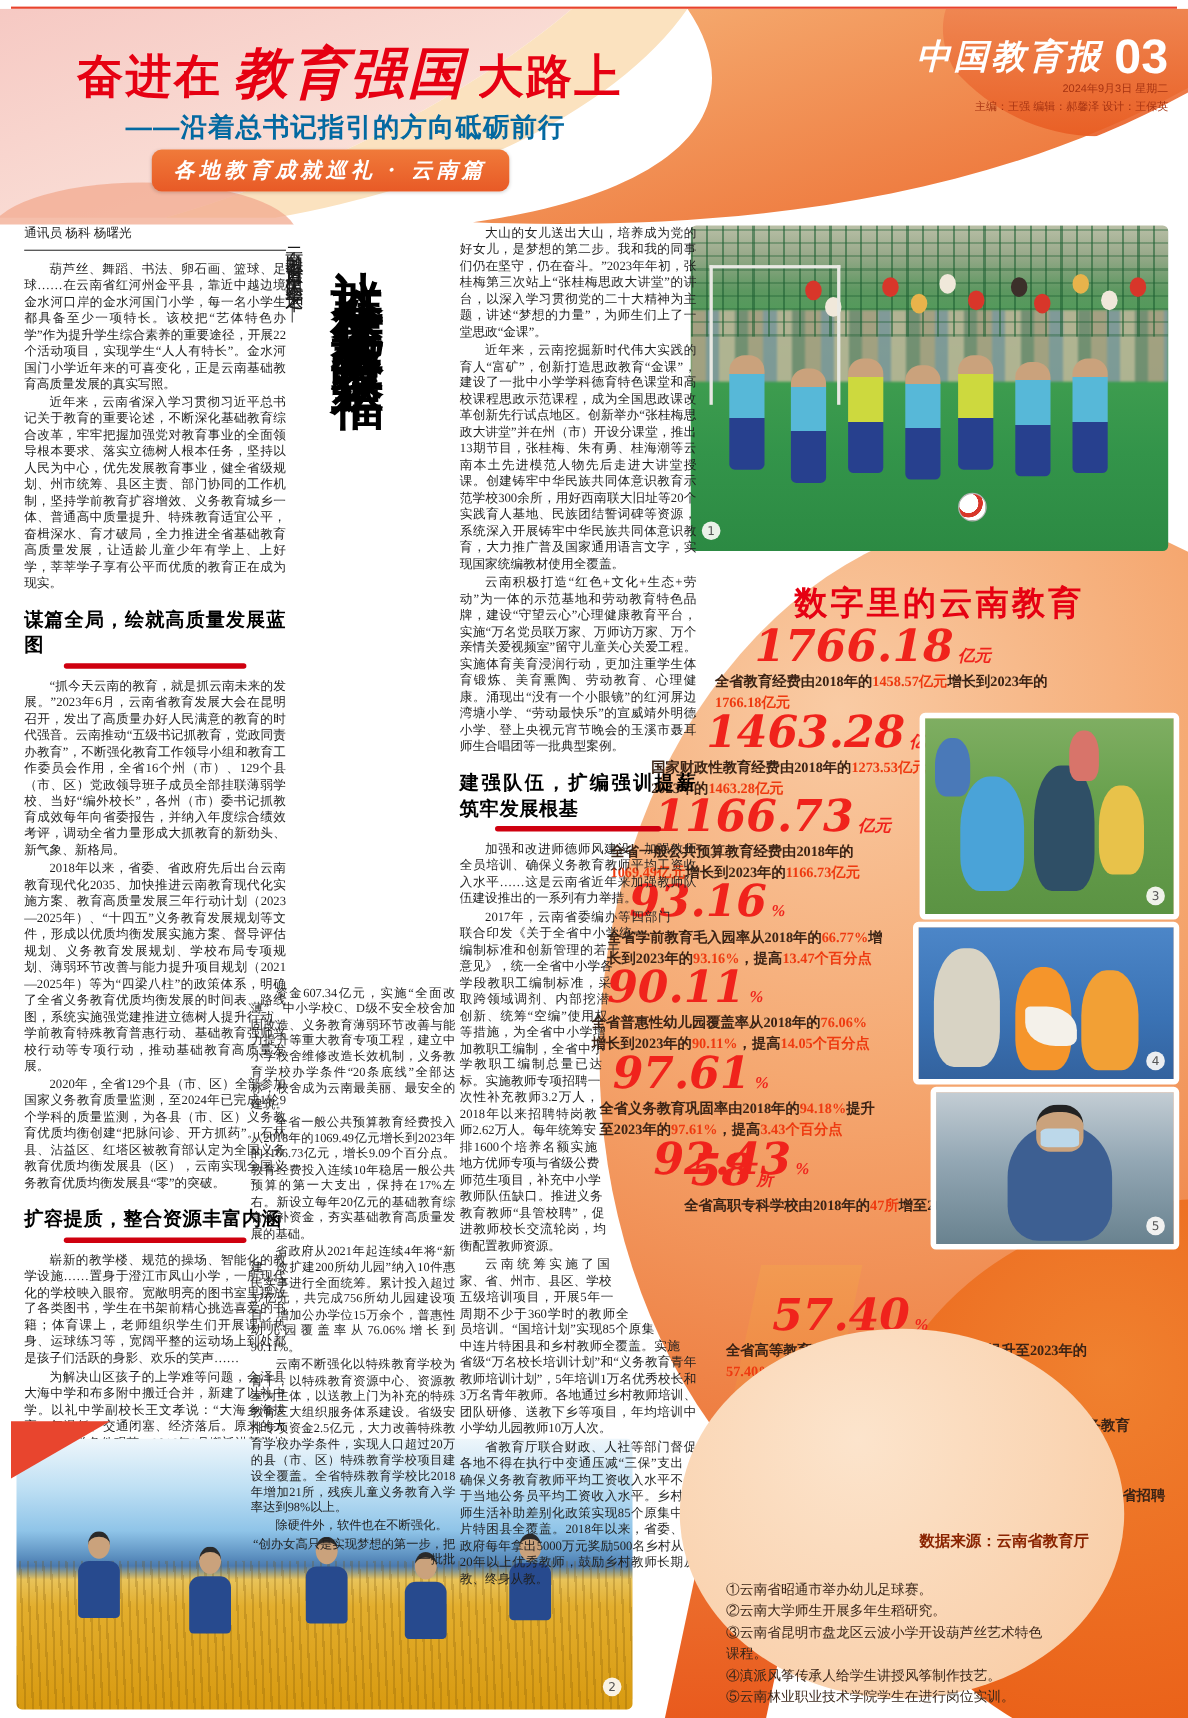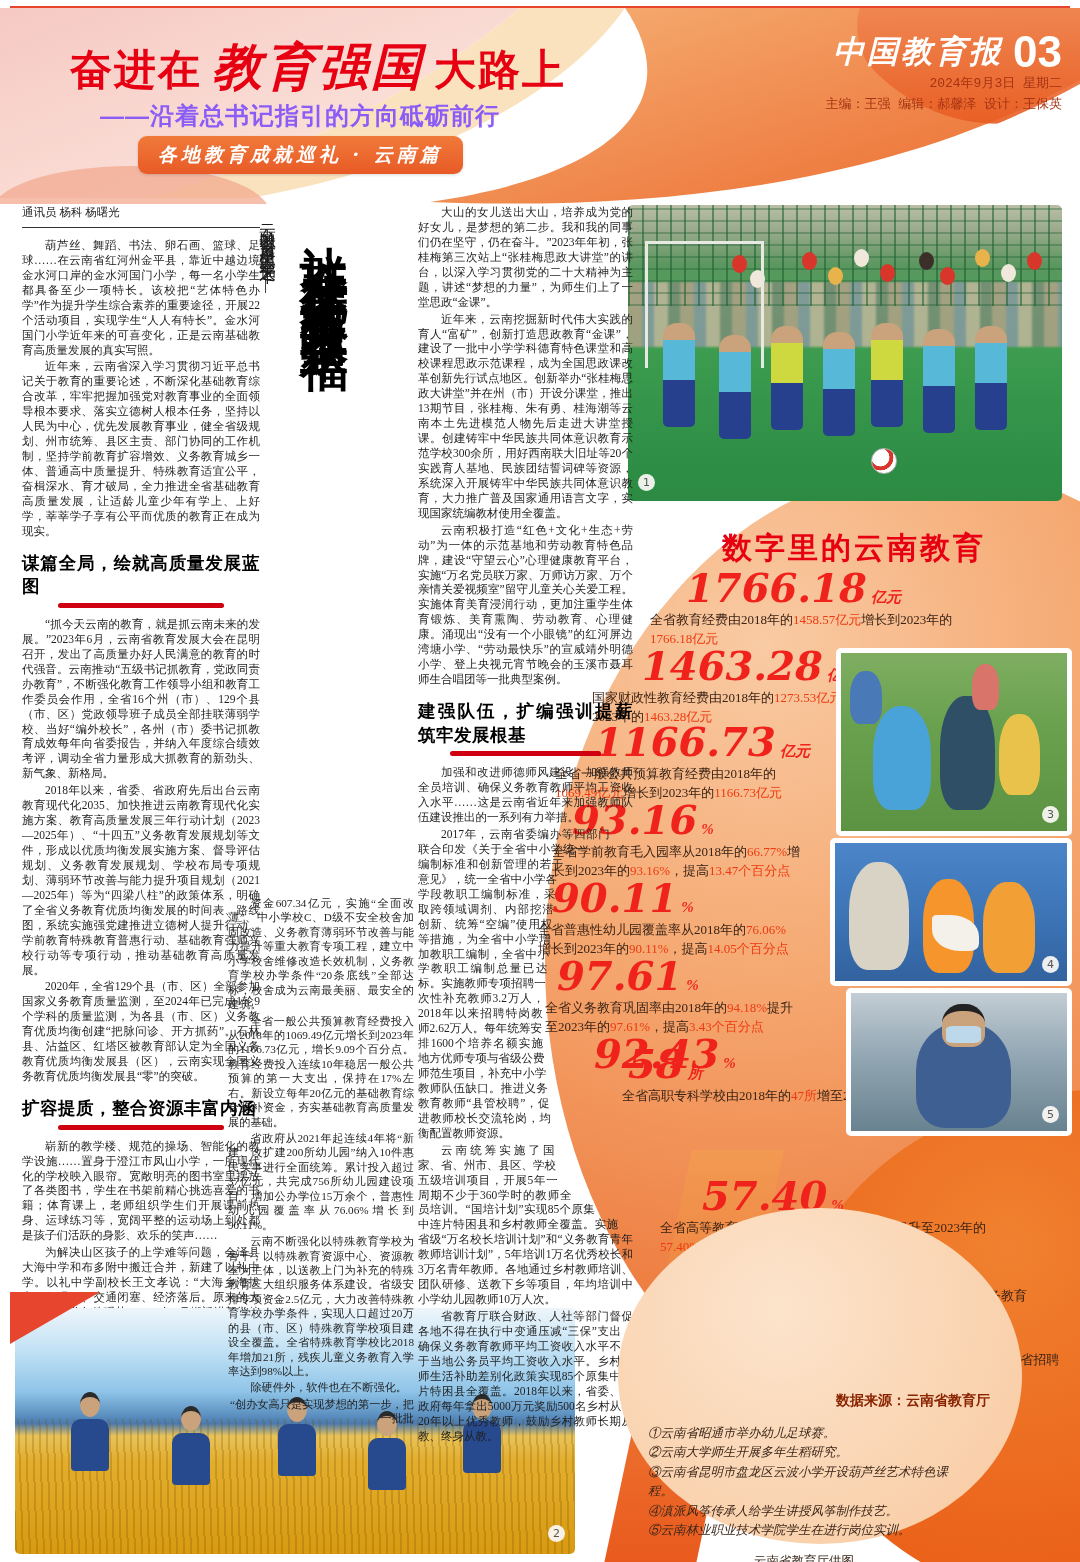--- a/index.html
+++ b/index.html
@@ -6,30 +6,30 @@
   .page{position:relative;width:1080px;height:1562px;margin:0 auto;background:#fff;overflow:hidden;
         font-family:"Liberation Serif",serif;color:#222;}
   
   .top-rule{position:absolute;top:6px;left:10px;right:10px;height:2px;background:#e8432c;}
   
   .header{position:absolute;top:8px;left:0;width:1080px;height:196px;}
   .header svg{position:absolute;top:0;left:0;}
   .htitle{position:absolute;left:70px;top:26px;color:#e60012;white-space:nowrap;}
   .htitle .t1,.htitle .t3{font-family:"Liberation Sans",sans-serif;font-weight:900;font-size:42px;letter-spacing:2px;}
   .htitle .t2{font-family:"DejaVu Serif",serif;font-style:italic;font-weight:bold;font-size:50px;letter-spacing:3px;margin:0 6px;}
-  .hsub{position:absolute;left:100px;top:92px;color:#8b5cf6;font-family:"Liberation Sans",sans-serif;
+  .hsub{position:absolute;left:114px;top:92px;color:#0369a1;font-family:"Liberation Sans",sans-serif;
         font-weight:bold;font-size:24px;letter-spacing:1px;}
   .series-badge{position:absolute;left:138px;top:128px;background:linear-gradient(180deg,#f07a3a,#e85a26);
         color:#fff;font-family:"DejaVu Serif",serif;font-style:italic;font-weight:bold;font-size:19px;
         letter-spacing:4px;padding:6px 20px;border-radius:9px;box-shadow:0 1px 3px rgba(0,0,0,.15);}
   .masthead{position:absolute;right:18px;top:22px;text-align:right;color:#fff;}
   .masthead .brand-row{display:flex;align-items:center;justify-content:flex-end;gap:10px;}
   .masthead .brand{font-family:"DejaVu Serif",serif;font-style:italic;font-weight:bold;font-size:31px;letter-spacing:3px;}
   .masthead .pageno{font-family:"Liberation Sans",sans-serif;font-weight:bold;font-size:44px;line-height:1;}
-  .masthead .mline{font-size:13px;color:#a63312;line-height:1.6;font-family:Liberation Mono, monospace;}
+  .masthead .mline{font-size:10px;color:#a63312;line-height:1.6;font-family:Liberation Sans, sans-serif;}
   
   .col{position:absolute;text-align:justify;}
   .col p{margin:0 0 2px 0;text-indent:2em;font-size:11.5px;line-height:1.3;color:#1f1f1f;}
   .byline{font-size:13.5px;text-indent:0 !important;border-bottom:1.5px solid #333;padding-bottom:7px;margin-bottom:10px !important;}
   .sec-head{font-family:"Liberation Sans",sans-serif;font-weight:900;font-size:17.5px;color:#000;
             letter-spacing:.5px;margin:13px 0 2px 0;line-height:1.35;}
   .sec-bar{height:5px;background:#cf000f;border-radius:3px;width:70%;margin:4px auto 9px auto;}
   .col1{left:22px;top:205px;width:238px;}
   .col2{left:228px;top:896px;width:186px;z-index:6;}
   .col2 p{font-size:11.2px;line-height:1.29;}
@@ -88,39 +88,39 @@
   .blob-d{position:absolute;left:618px;top:1208px;width:404px;height:336px;border-radius:50%;z-index:5;
      background:radial-gradient(circle at 40% 30%,#fce4cc,#f9cda6 85%);}
   .stats-title{position:absolute;left:722px;top:528px;z-index:4;color:#e60012;
      font-family:"Liberation Sans",sans-serif;font-weight:900;font-size:30px;letter-spacing:3px;}
   #stats-list{position:absolute;inset:0;z-index:4;pointer-events:none;}
   .stat{position:absolute;}
   .stat-num{white-space:nowrap;}
   .stat-num .sv{font-family:"DejaVu Serif",serif;font-style:italic;font-weight:bold;font-size:40px;
                 color:#f0231c;line-height:1;}
   .stat-num .su{font-size:15px;font-weight:bold;color:#f0231c;margin-left:4px;font-style:italic;}
-  .stat-desc{margin-top:3px;font-size:13px;font-weight:400;line-height:1.45;color:#3b2315;text-align:left;}
+  .stat-desc{margin-top:3px;font-size:13px;font-weight:700;line-height:1.45;color:#3b2315;text-align:left;}
   .stat-desc .em{color:#ee3a10;}
   .stat-1{left:650px;top:568px;width:322px;} .stat-1 .stat-num{margin-left:36px;}
   .stat-2{left:592px;top:646px;width:300px;} .stat-2 .stat-num{margin-left:50px;}
   .stat-3{left:555px;top:722px;width:262px;} .stat-3 .stat-num{margin-left:40px;}
   .stat-4{left:552px;top:800px;width:255px;} .stat-4 .stat-num{margin-left:20px;}
   .stat-5{left:538px;top:878px;width:258px;} .stat-5 .stat-num{margin-left:14px;}
   .stat-6{left:545px;top:956px;width:252px;} .stat-6 .stat-num{margin-left:12px;}
   .stat-7{left:572px;top:1034px;width:298px;} .stat-7 .stat-num{margin-left:22px;}
   .stat-8{left:622px;top:1044px;width:312px;} .stat-8 .stat-num{margin-left:6px;}
   .stat-9{left:660px;top:1176px;width:352px;} .stat-9 .stat-num{margin-left:42px;}
   .stat-10{left:702px;top:1244px;width:332px;} .stat-10 .stat-num{margin-left:44px;}
   .stat-11{left:692px;top:1308px;width:372px;} .stat-11 .stat-num{margin-left:76px;}
   .data-source{position:absolute;left:836px;top:1392px;z-index:6;font-size:14px;font-weight:bold;color:#8a2300;
      font-family:"Liberation Sans",sans-serif;}
   .captions{position:absolute;left:648px;top:1424px;width:312px;z-index:6;font-size:12.5px;
      line-height:1.55;color:#3a2619;}
   .captions li{list-style:none;margin:0;}
-  .captions ul{margin:0;padding:0;font-style:italic;}
+  .captions ul{margin:12px;padding:0;}
   .credit{margin-top:12px;text-align:center;font-size:12.5px;color:#3a2619;}
 </style>
 </head>
 <body>
 
 <div class="page">
 
   <div class="top-rule"></div>
 
   <div class="header">

